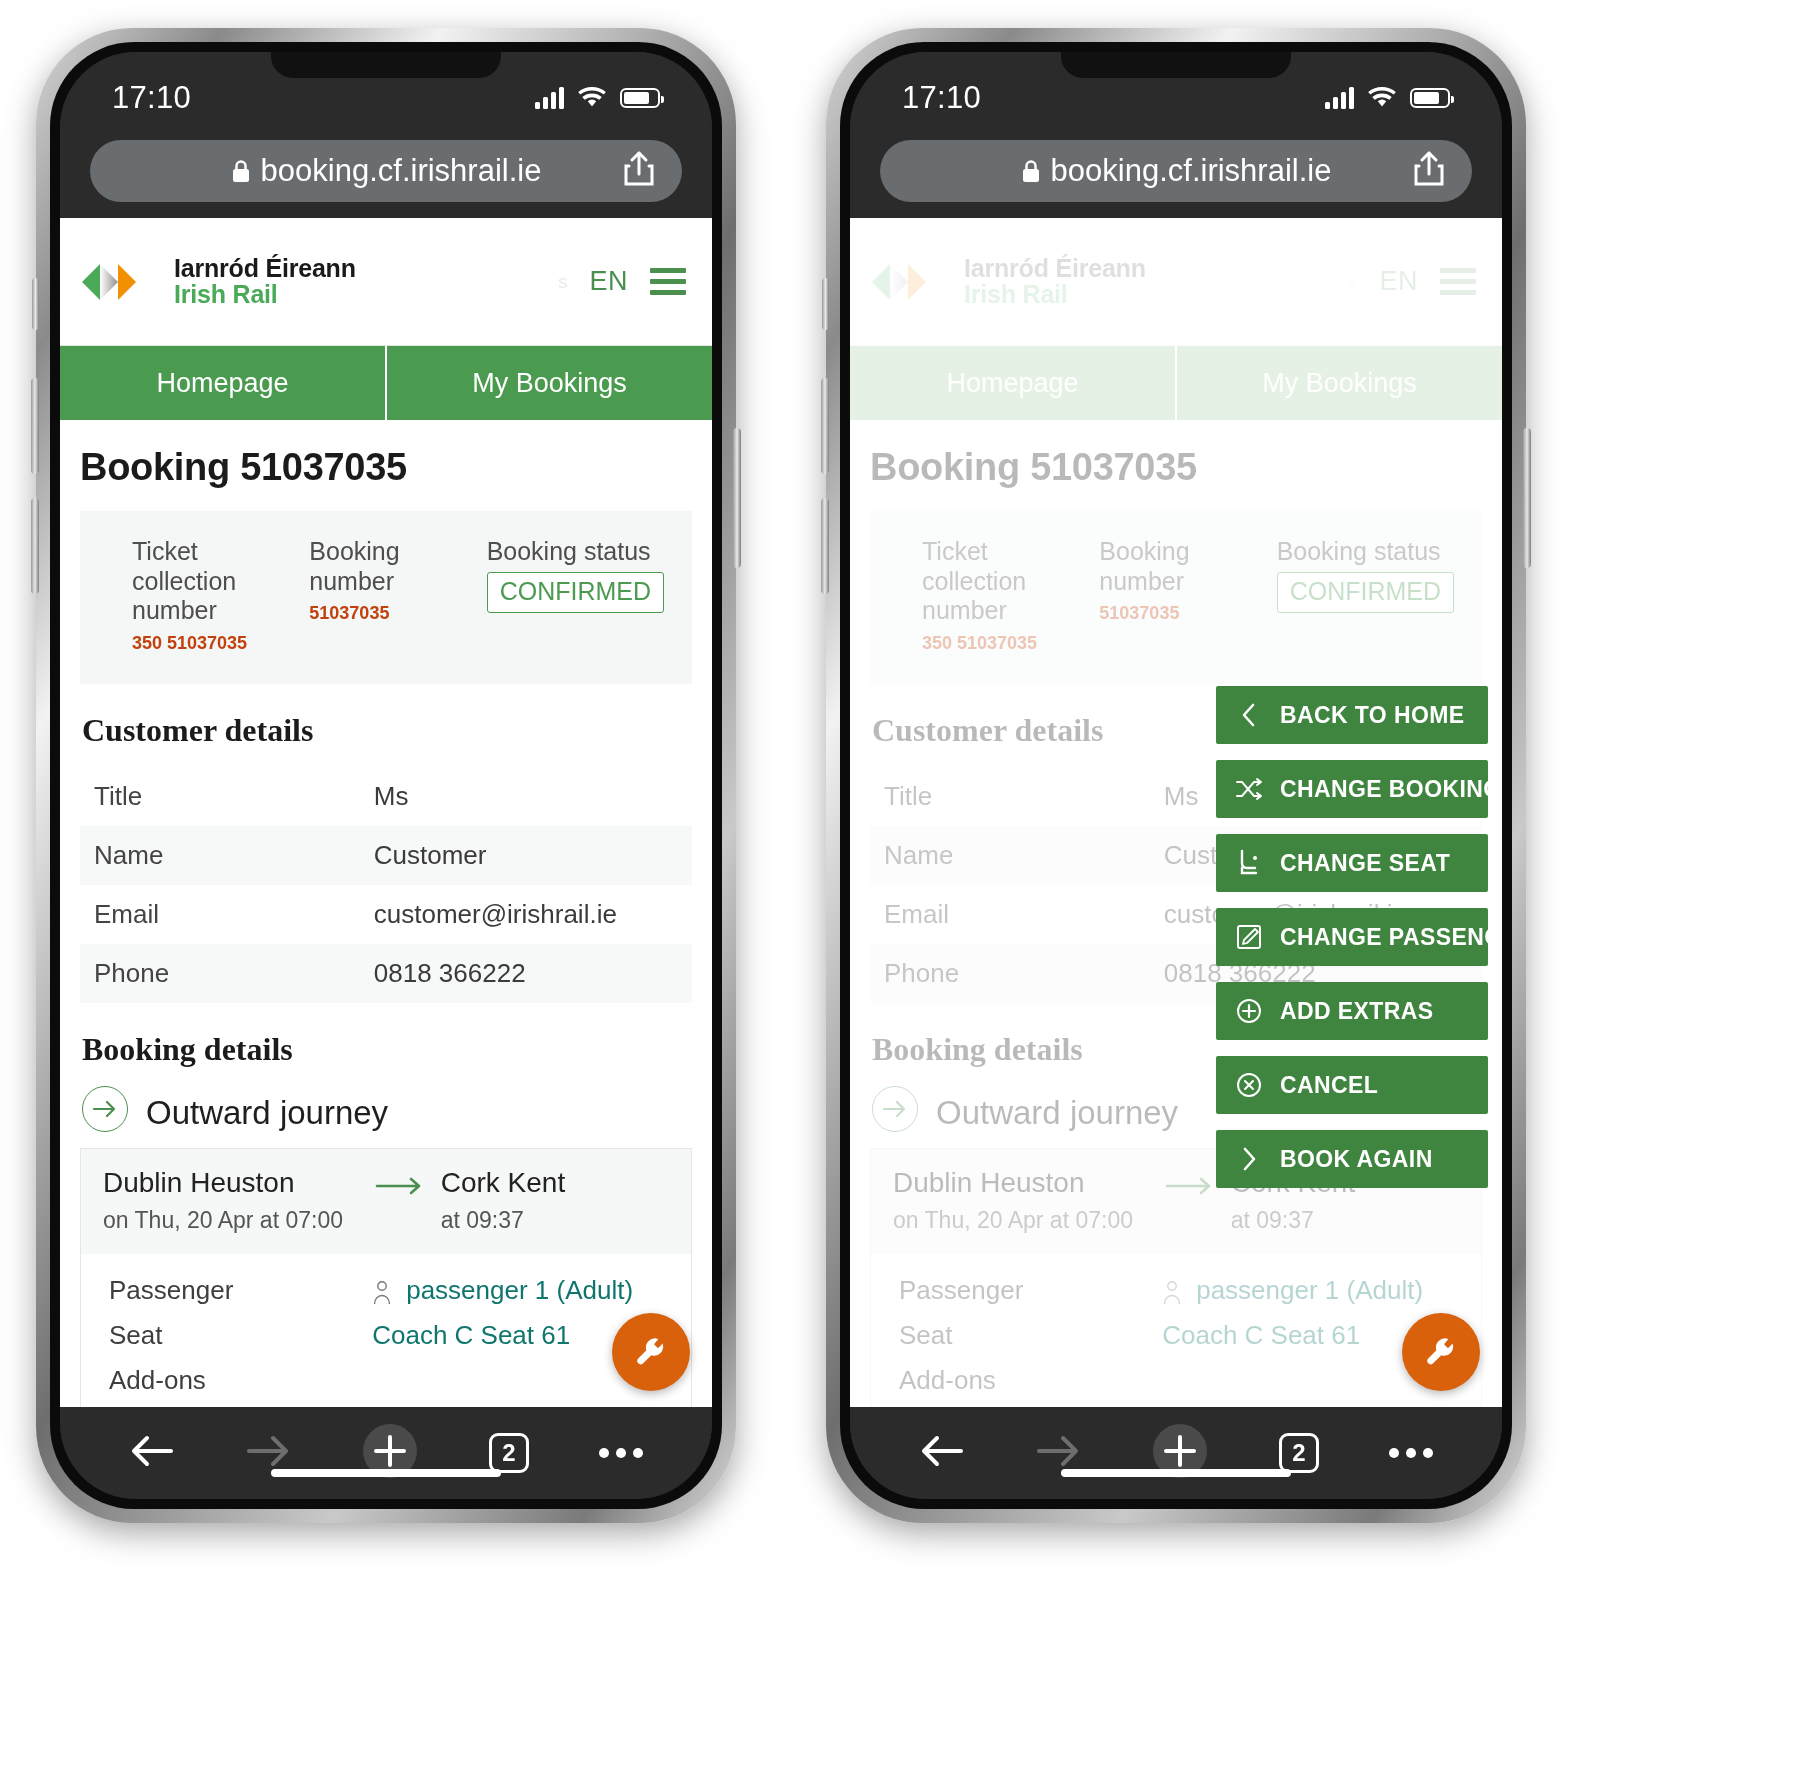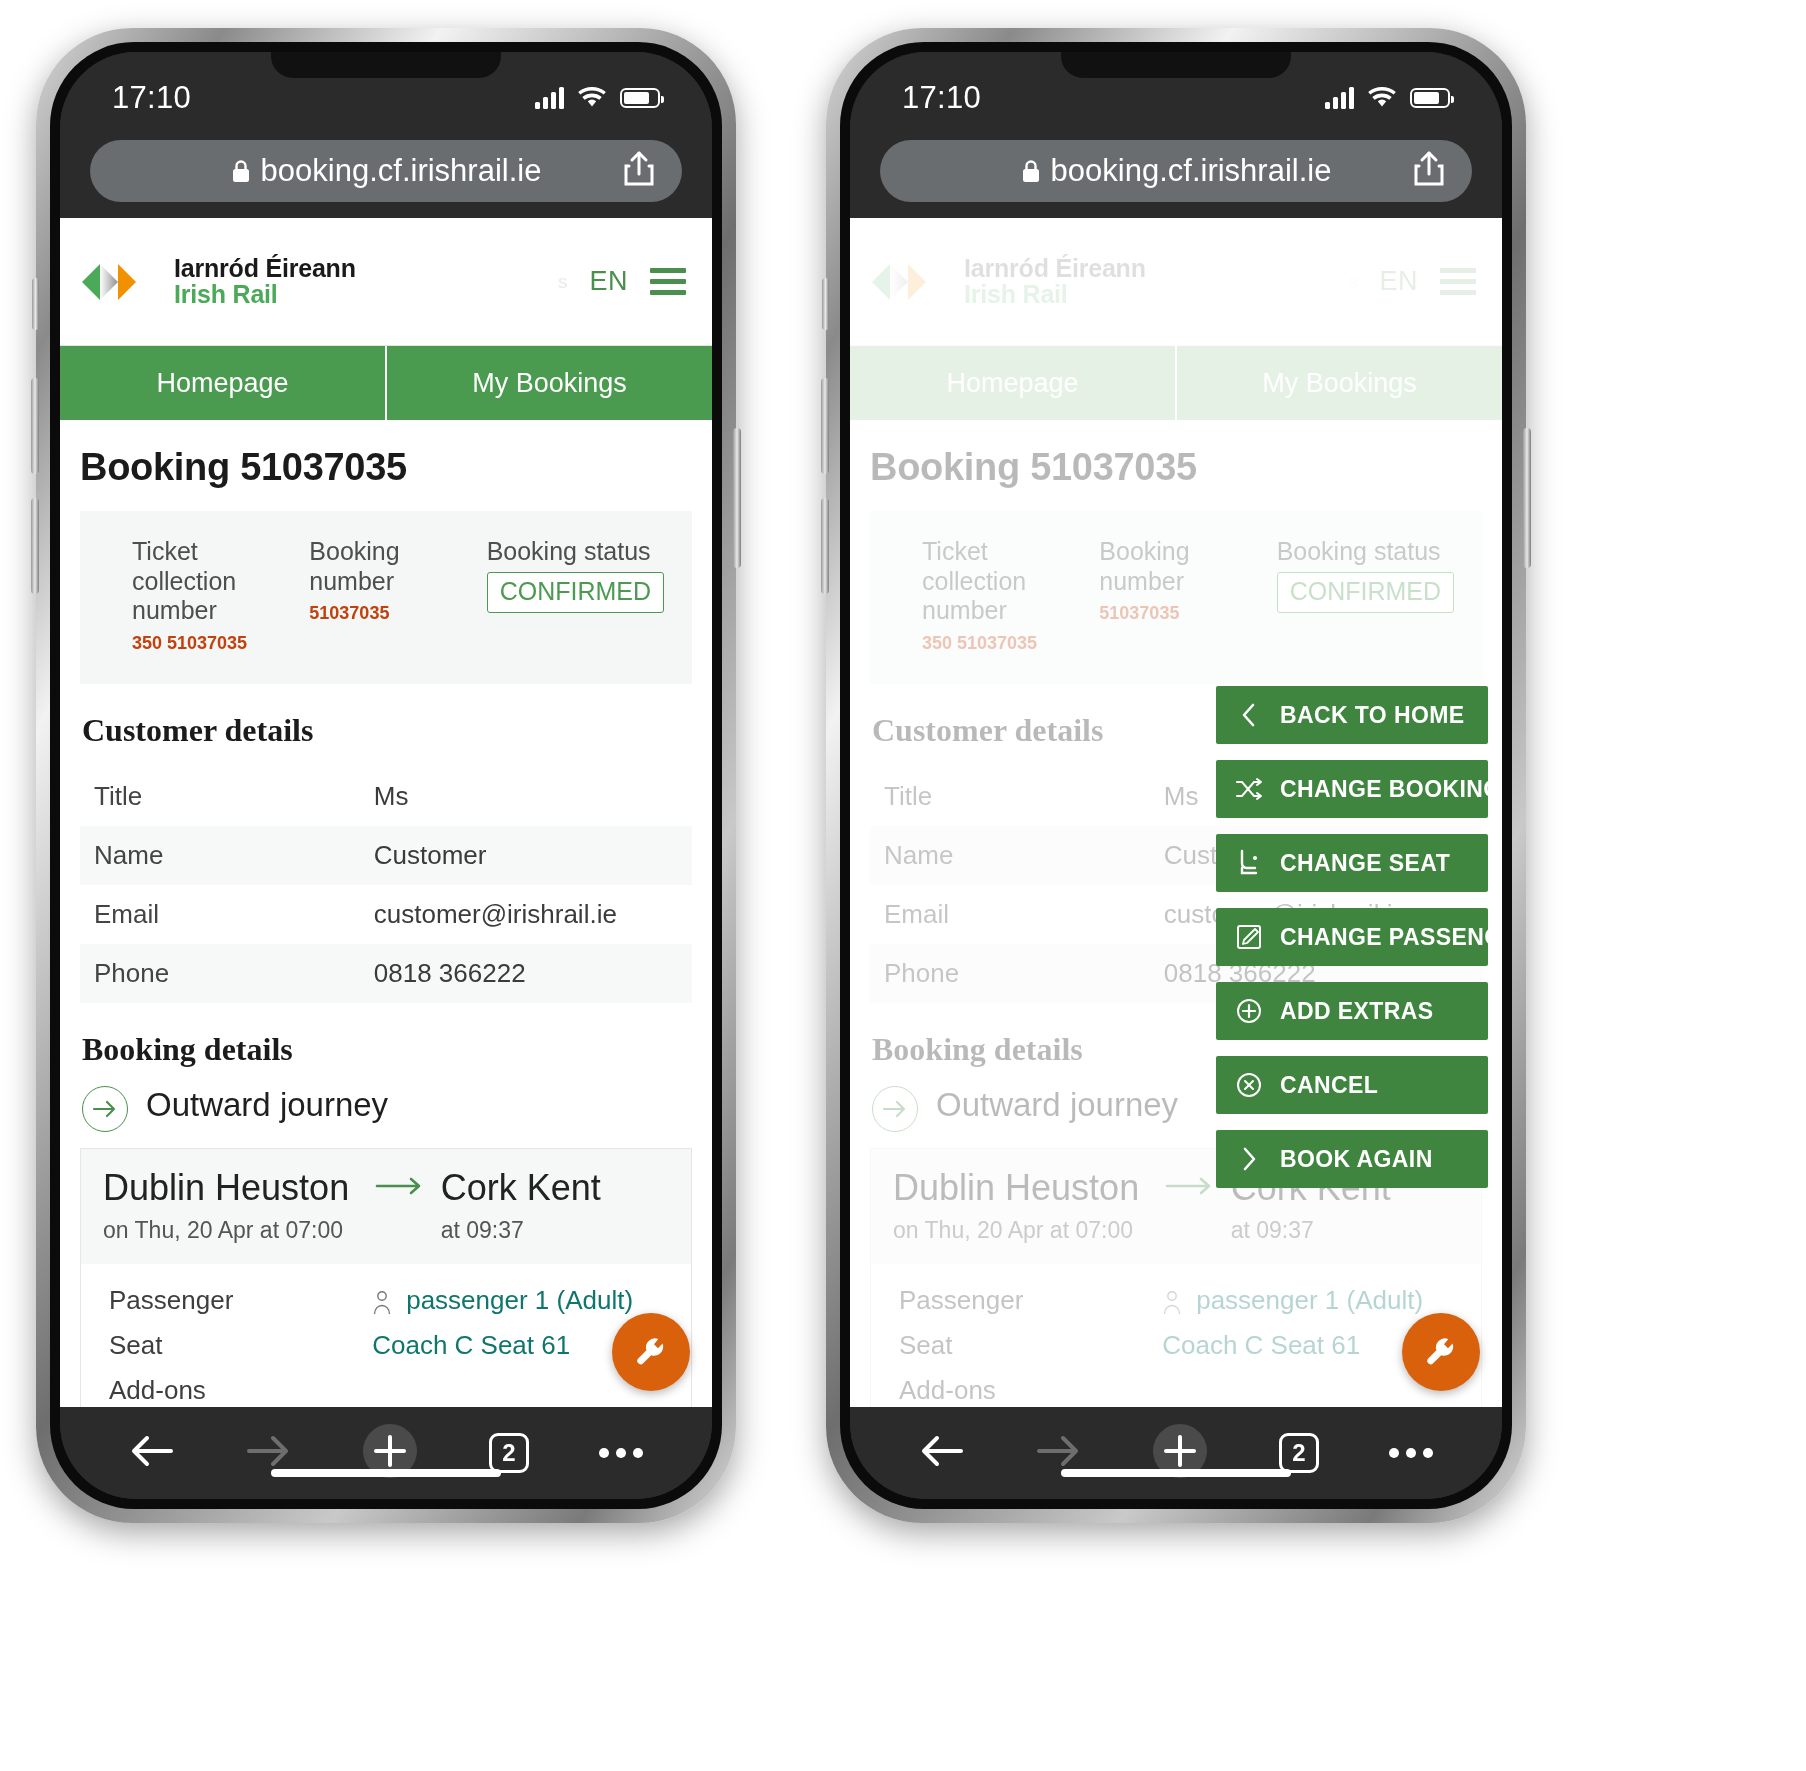--- a/index.html
+++ b/index.html
@@ -125,30 +125,30 @@
     font-size: 25px; padding: 4px 12px 6px; border-radius:3px; background:#fff;
   }
 
   .h2 { font-size: 32px; font-weight: 700; color:#1b1b1b; margin: 28px 0 18px 2px; font-family: Liberation Serif, serif; }
 
   .kv { width:100%; border-collapse:collapse; }
   .kv tr td { padding: 14px 0 14px 14px; font-size: 26px; color:#444; }
   .kv tr td.v { color:#3b3b3b; padding-left: 0; width: 52%; }
   .kv tr:nth-child(even) { background:#f7f8f8; }
 
-  .journey-head { display:flex; align-items:flex-start; gap: 18px; margin: 16px 0 16px 2px; }
+  .journey-head { display:flex; align-items:flex-end; gap: 18px; margin: 16px 0 16px 2px; }
   .circ-arrow { width: 46px; height: 46px; border:1.6px solid #4a8f4e; border-radius:50%;
                 display:flex; align-items:center; justify-content:center; }
   .journey-head .t { font-size: 33px; color:#1f1f1f; }
 
   .jcard { border:1px solid #e6e6e6; background:#fff; }
   .jtop { background:#f6f7f7; padding: 18px 22px 20px 22px; display:flex; }
   .jtop .from { width: 48%; }
   .jtop .to { flex:1; display:flex; gap: 18px; }
-  .stn { font-size: 36px; color:#222; }
+  .stn { font-size: 28px; color:#222; }
   .sub { font-size: 23px; color:#555; margin-top: 8px; }
   .arrow-long { color:#4a8f4e; font-size: 30px; padding-top: 2px; }
 
   .jrows { padding: 14px 22px 18px 28px; }
   .jrow { display:flex; align-items:center; padding: 7px 0; }
   .jrow .k { width: 47%; font-size: 26px; color:#3e3e3e; }
   .jrow .v { flex:1; font-size: 26px; color:#0f766e; display:flex; align-items:flex-end; gap: 12px; }
   .pax-icon { width: 22px; height: 26px; }
 
   .fab {

